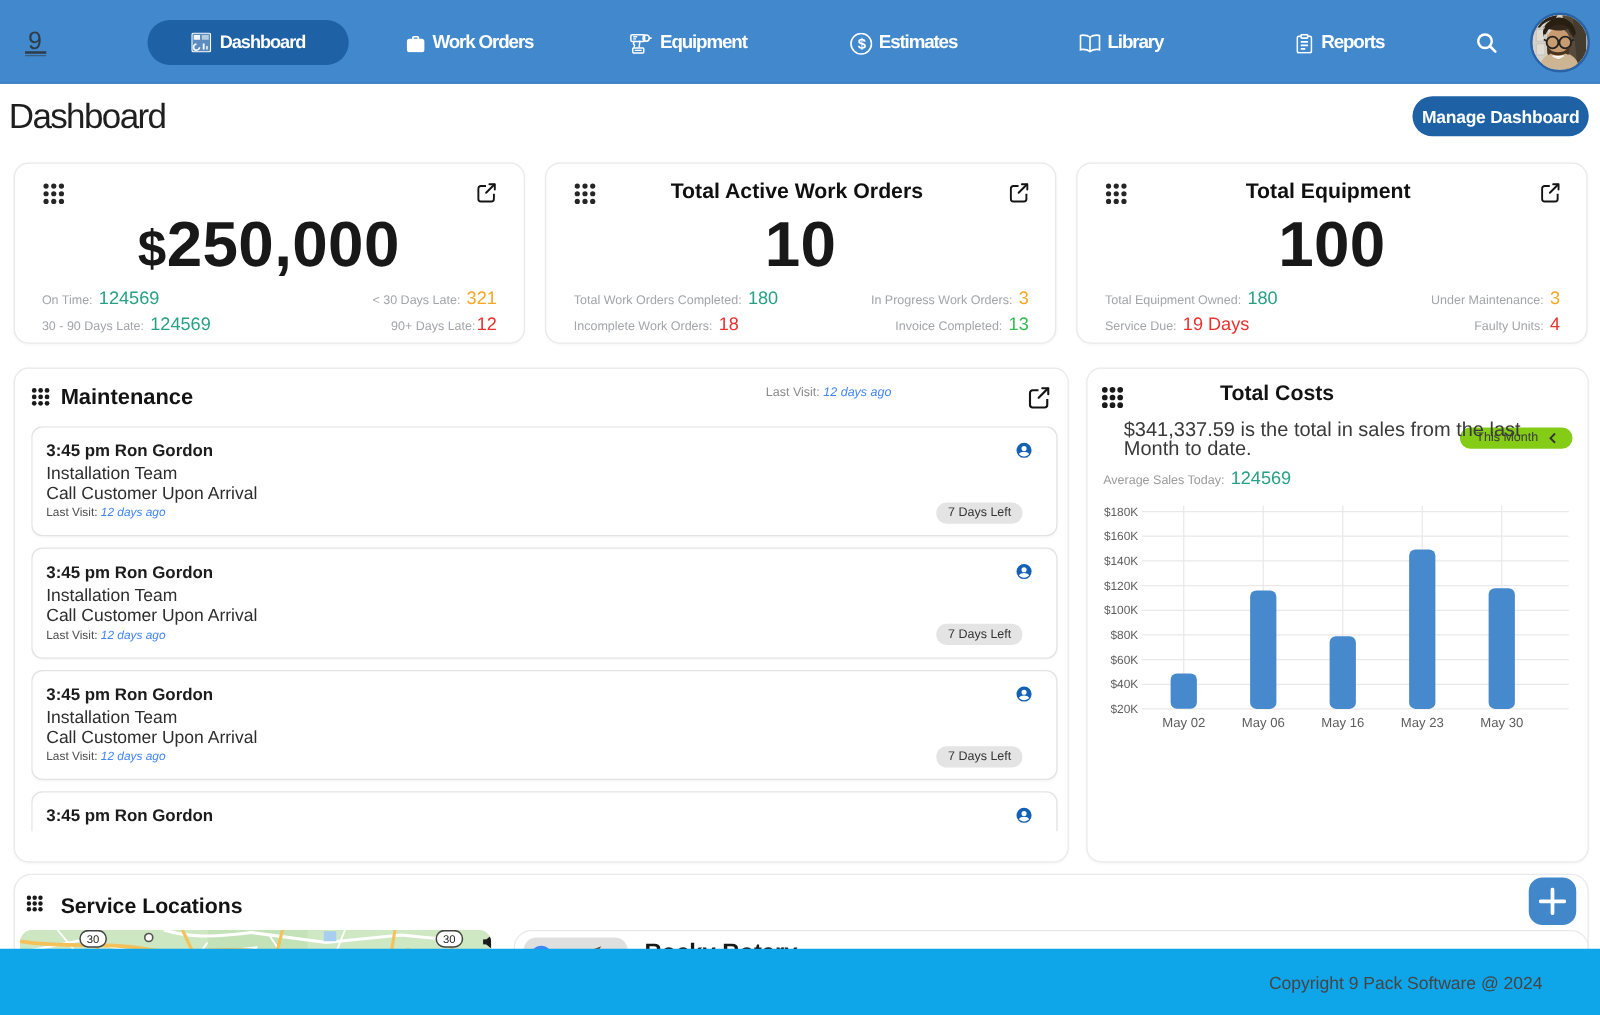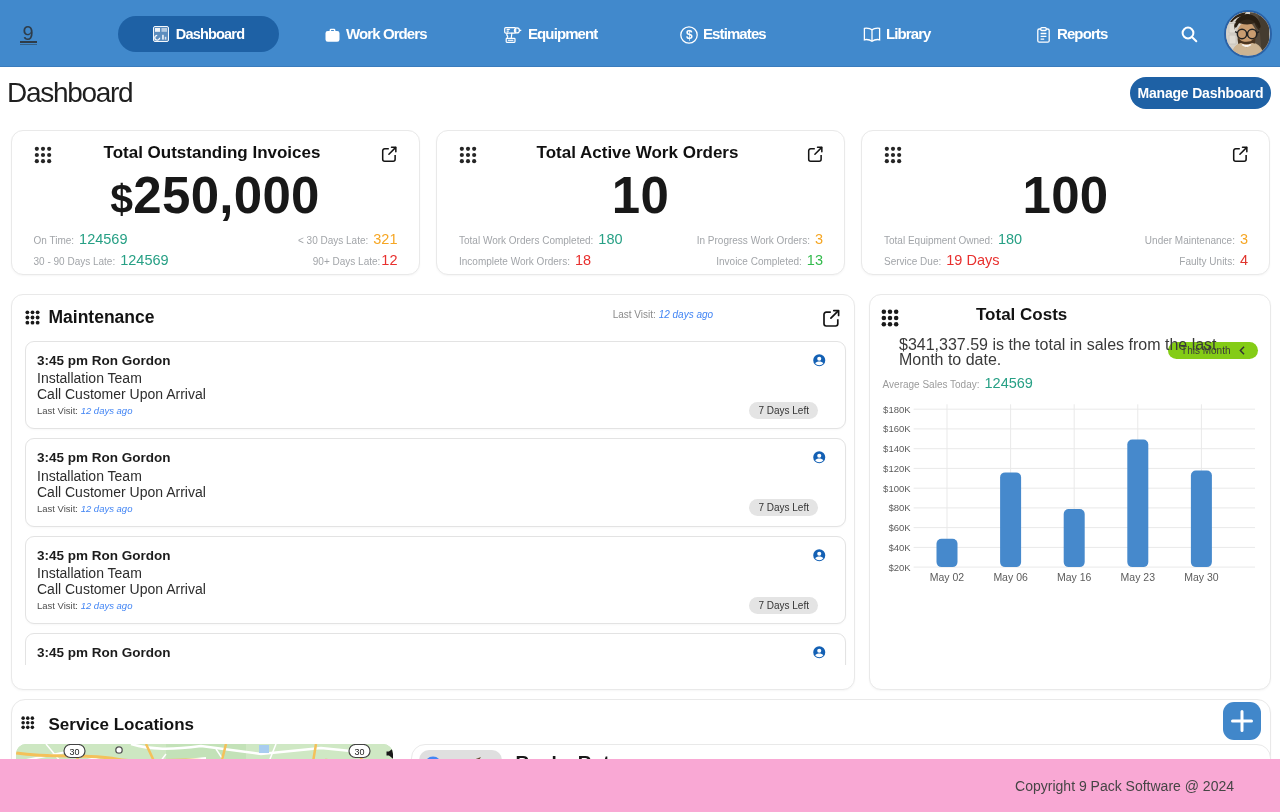--- a/index.html
+++ b/index.html
@@ -54,21 +54,21 @@
 
 
 #serviceloc { left:10.5px; top:698.5px; width:1260.5px; height:110px; border-radius:14px; }
 #plusbtn { position:absolute; left:1223px; top:702px; width:38px; height:38px; border-radius:11px; background:#4187ca; display:flex; align-items:center; justify-content:center; }
 #map { position:absolute; left:16px; top:743.5px; width:377px; height:60px; border-radius:10px; overflow:hidden; }
 #subcard { position:absolute; left:410.5px; top:744.2px; width:860px; height:60px; background:#fff; border:1px solid #e9e9e9; border-radius:14px; }
 #subtab { position:absolute; left:7px; top:5px; width:83px; height:50px; background:#dfdfdf; border-radius:10px; overflow:hidden; }
 #subtitle { position:absolute; left:104px; top:7px; font-size:19px; font-weight:700; color:#191919; }
 
 
-#footer { position:absolute; left:0; top:759px; width:1280px; height:53px; background:#f9a8d4; z-index:50; }
+#footer { position:absolute; left:0; top:759px; width:1280px; height:53px; background:#0ea5e9; z-index:50; }
 #footer .txt { position:absolute; right:46px; top:19px; font-size:14px; color:#454545; }
 </style>
 </head>
 <body>
 
 <div id="nav">
   <div id="logo">9</div>
     <div id="logoline"></div>
     <div id="logoline2"></div>
   <div id="pill">
@@ -150,21 +150,20 @@
       <circle cx="3" cy="3" r="2.2"></circle>
       <circle cx="9.5" cy="3" r="2.2"></circle>
       <circle cx="16" cy="3" r="2.2"></circle>
       <circle cx="3" cy="9.5" r="2.2"></circle>
       <circle cx="9.5" cy="9.5" r="2.2"></circle>
       <circle cx="16" cy="9.5" r="2.2"></circle>
       <circle cx="3" cy="16" r="2.2"></circle>
       <circle cx="9.5" cy="16" r="2.2"></circle>
       <circle cx="16" cy="16" r="2.2"></circle>
     </svg>
-    <div class="title">Total Outstanding Invoices</div>
     <svg class="exticon" style="right:20.5px; top:14px;" width="18" height="18" viewBox="0 0 20 20" fill="none" stroke="#141414" stroke-width="1.7">
       <path d="M16.8 11.2 v4.6 a2.2 2.2 0 0 1-2.2 2.2 h-9.4 a2.2 2.2 0 0 1-2.2-2.2 v-9.4 a2.2 2.2 0 0 1 2.2-2.2 h4.6"></path>
       <path d="M12.8 2.6 h4.8 v4.8" stroke-linecap="round" stroke-linejoin="round"></path>
       <path d="M17.2 2.9 l-7.3 7.3" stroke-linecap="round"></path>
     </svg>
     <div class="big"><span style="font-size:41px">$</span>250,000</div>
     <div class="srow" style="left:22px; top:100px;">On Time:<span class="v teal" style="">124569</span></div>
     <div class="srow" style="right:21px; top:100px;">&lt; 30 Days Late:<span class="v orange" style="">321</span></div>
     <div class="srow" style="left:22px; top:121px;">30 - 90 Days Late:<span class="v teal" style="">124569</span></div>
     <div class="srow" style="right:21px; top:121px;">90+ Days Late:<span class="v red" style="margin-left:1px;">12</span></div>
@@ -198,20 +197,21 @@
       <circle cx="3" cy="3" r="2.2"></circle>
       <circle cx="9.5" cy="3" r="2.2"></circle>
       <circle cx="16" cy="3" r="2.2"></circle>
       <circle cx="3" cy="9.5" r="2.2"></circle>
       <circle cx="9.5" cy="9.5" r="2.2"></circle>
       <circle cx="16" cy="9.5" r="2.2"></circle>
       <circle cx="3" cy="16" r="2.2"></circle>
       <circle cx="9.5" cy="16" r="2.2"></circle>
       <circle cx="16" cy="16" r="2.2"></circle>
     </svg>
+    <div class="title">Total Equipment</div>
     <svg class="exticon" style="right:20.5px; top:14px;" width="18" height="18" viewBox="0 0 20 20" fill="none" stroke="#141414" stroke-width="1.7">
       <path d="M16.8 11.2 v4.6 a2.2 2.2 0 0 1-2.2 2.2 h-9.4 a2.2 2.2 0 0 1-2.2-2.2 v-9.4 a2.2 2.2 0 0 1 2.2-2.2 h4.6"></path>
       <path d="M12.8 2.6 h4.8 v4.8" stroke-linecap="round" stroke-linejoin="round"></path>
       <path d="M17.2 2.9 l-7.3 7.3" stroke-linecap="round"></path>
     </svg>
     <div class="big">100</div>
     <div class="srow" style="left:22px; top:100px;">Total Equipment Owned:<span class="v teal" style="">180</span></div>
     <div class="srow" style="right:21px; top:100px;">Under Maintenance:<span class="v orange" style="">3</span></div>
     <div class="srow" style="left:22px; top:121px;">Service Due:<span class="v red" style="">19 Days</span></div>
     <div class="srow" style="right:21px; top:121px;">Faulty Units:<span class="v dred" style="">4</span></div>

